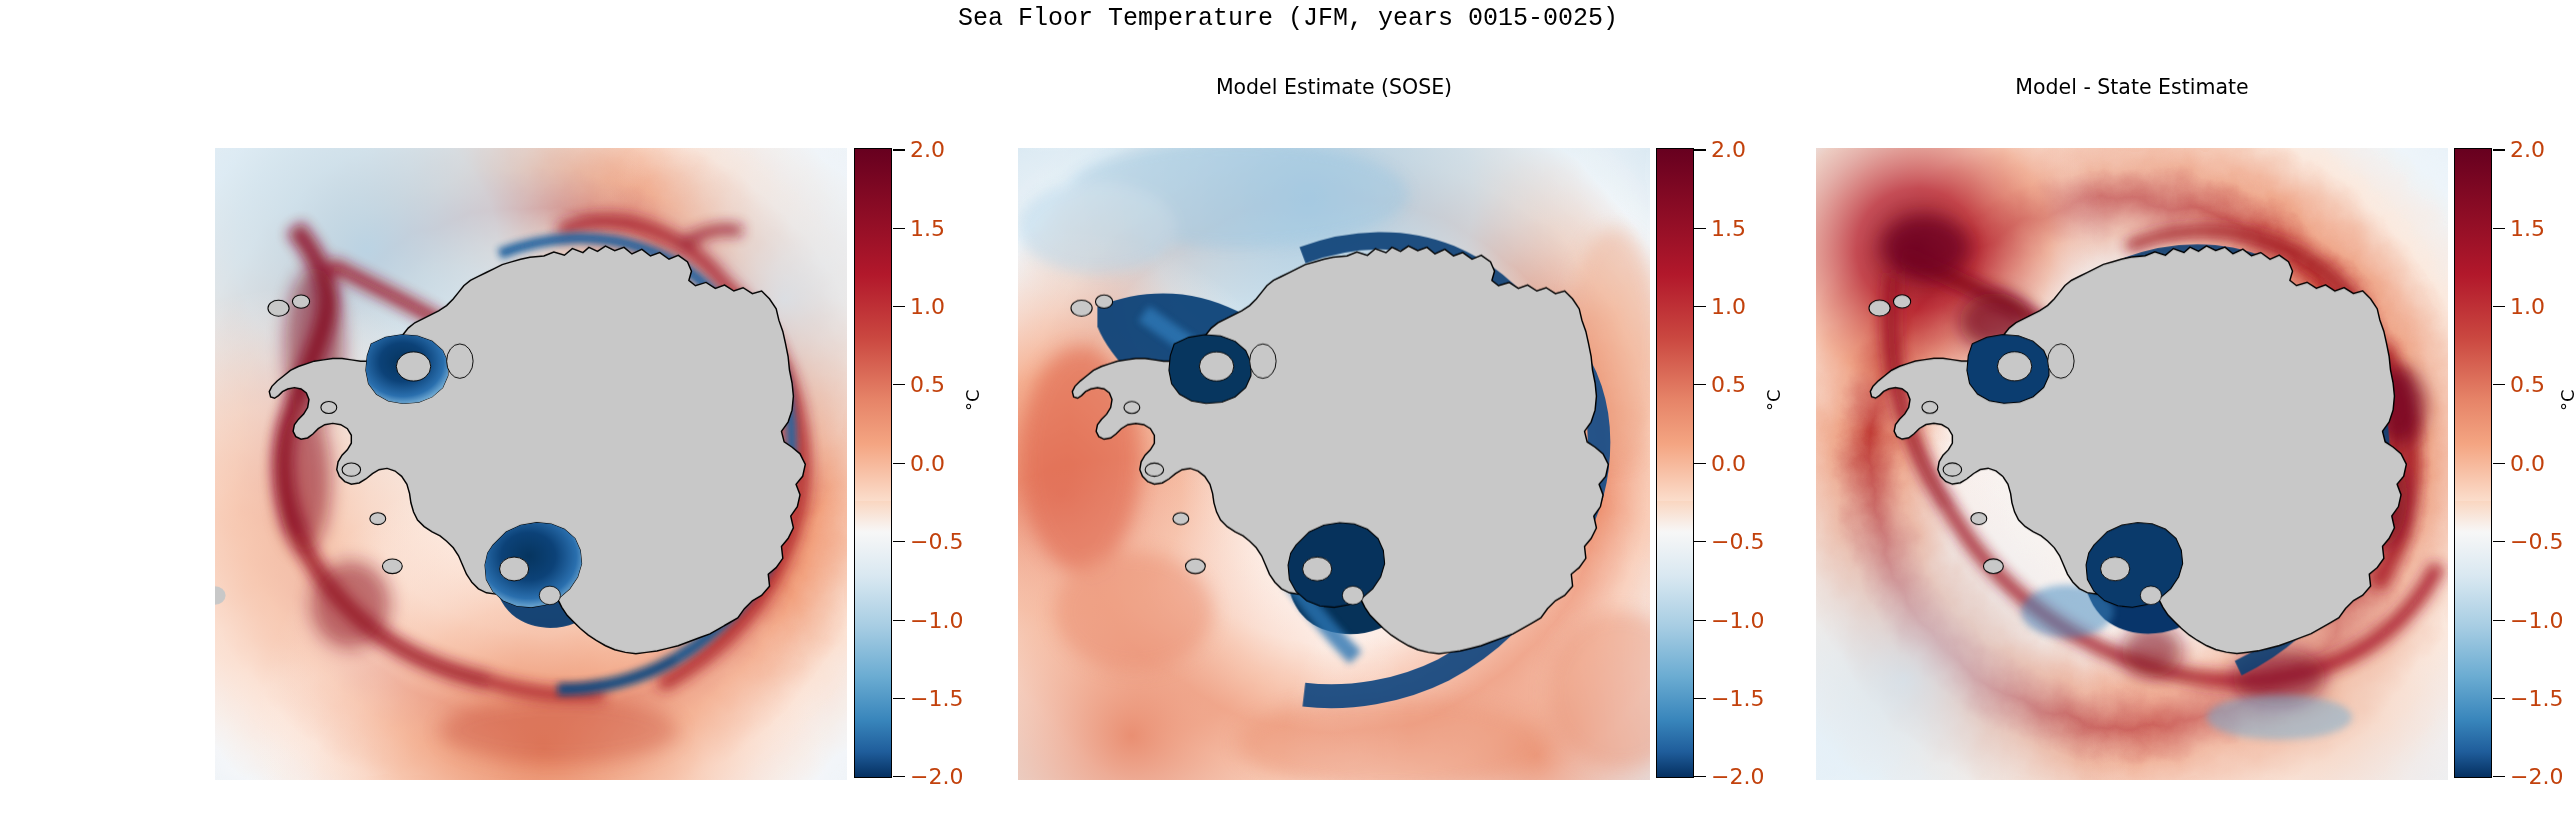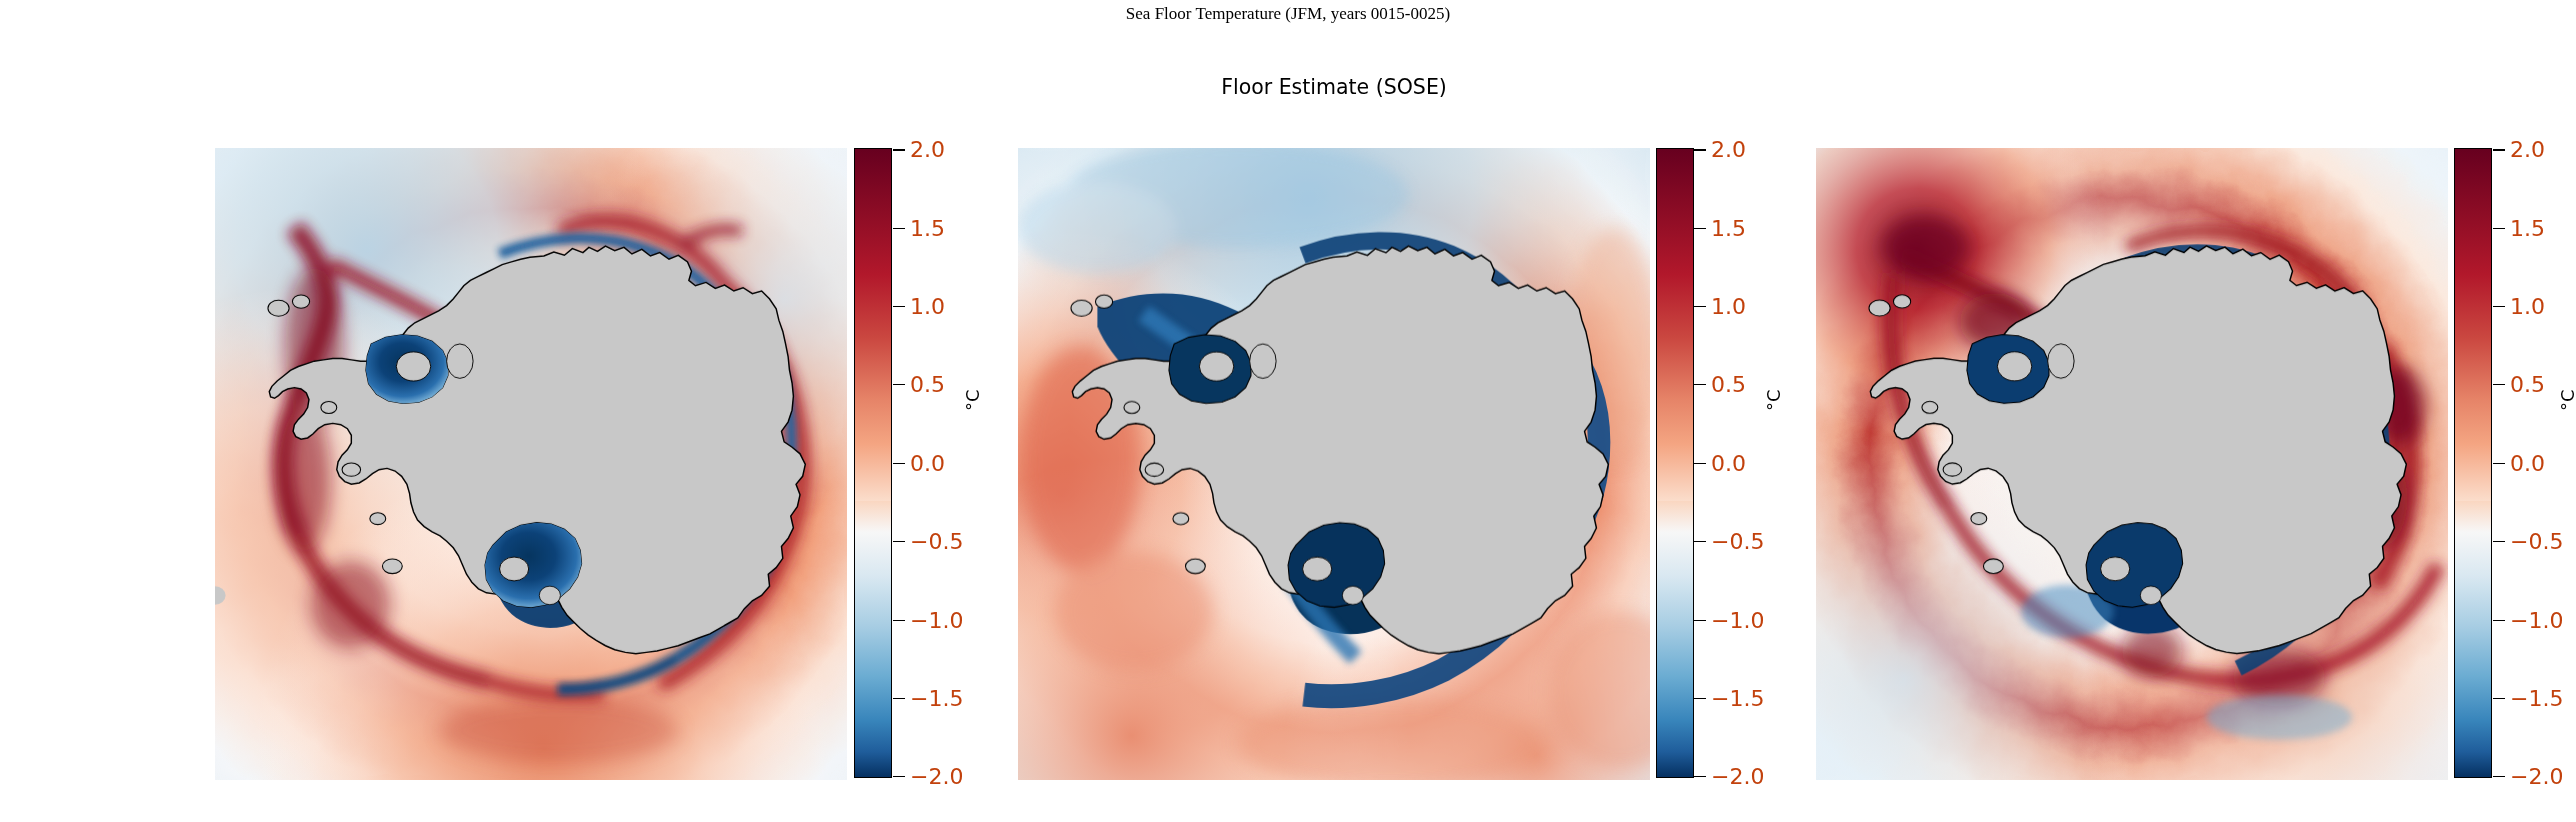--- a/index.html
+++ b/index.html
@@ -1,21 +1,21 @@
 <!DOCTYPE html>
 <html style="font-size:10.6px"><head>
 <meta charset="utf-8">
 <style>
   html,body{margin:0;padding:0;background:#ffffff;}
   body{width:2576px;height:822px;font-family:"DejaVu Sans",sans-serif;overflow:hidden;}
   #fig{position:relative;width:2576px;height:822px;background:#ffffff;}
 
   .fig-title{
     position:absolute;left:0;top:4px;width:2576px;text-align:center;
-    font-size:17px;color:#000000;font-family:Liberation Serif, serif;
+    font-size:25px;color:#000000;font-family:Liberation Mono, monospace;
     letter-spacing:0px;white-space:nowrap;
   }
   .panel-title{
     position:absolute;top:75px;text-align:center;
     font-size:20.5px;color:#000000;font-family:"DejaVu Sans",sans-serif;
     white-space:nowrap;
   }
   .panel{position:absolute;top:148px;width:632px;height:632px;overflow:hidden;background:#ffffff;}
   .panel svg{display:block;}
 
@@ -28,21 +28,22 @@
   .cbar-unit{position:absolute;font-size:18px;color:#000000;font-family:"DejaVu Sans",sans-serif;
     transform:rotate(-90deg);transform-origin:left top;white-space:nowrap;}
 </style>
 </head>
 <body>
 
 <div id="fig">
 
   <div class="fig-title">Sea Floor Temperature (JFM, years 0015-0025)</div>
 
-  <div class="panel-title" id="pt1" style="left:1018px;width:632px;">Floor Estimate (SOSE)</div>
+  <div class="panel-title" id="pt1" style="left:1018px;width:632px;">Model Estimate (SOSE)</div>
+  <div class="panel-title" id="pt2" style="left:1816px;width:632px;">Model - State Estimate</div>
 
   <svg width="0" height="0" style="position:absolute">
     <defs>
 
       <path id="antarctica" d="
         M 497,163 L 512,157 L 528,162 L 540,152 L 556,158 L 565,150 L 578,156
         L 590,148 L 604,155 L 618,150 L 630,160 L 645,153 L 658,163 L 672,158
         L 686,168 L 700,162 L 714,172 L 720,186 L 716,200 L 726,208 L 742,203
         L 756,212 L 770,207 L 784,216 L 798,211 L 812,220 L 826,216 L 838,228
         L 848,243 L 852,260 L 858,277 L 862,295 L 866,315 L 868,335 L 872,355

